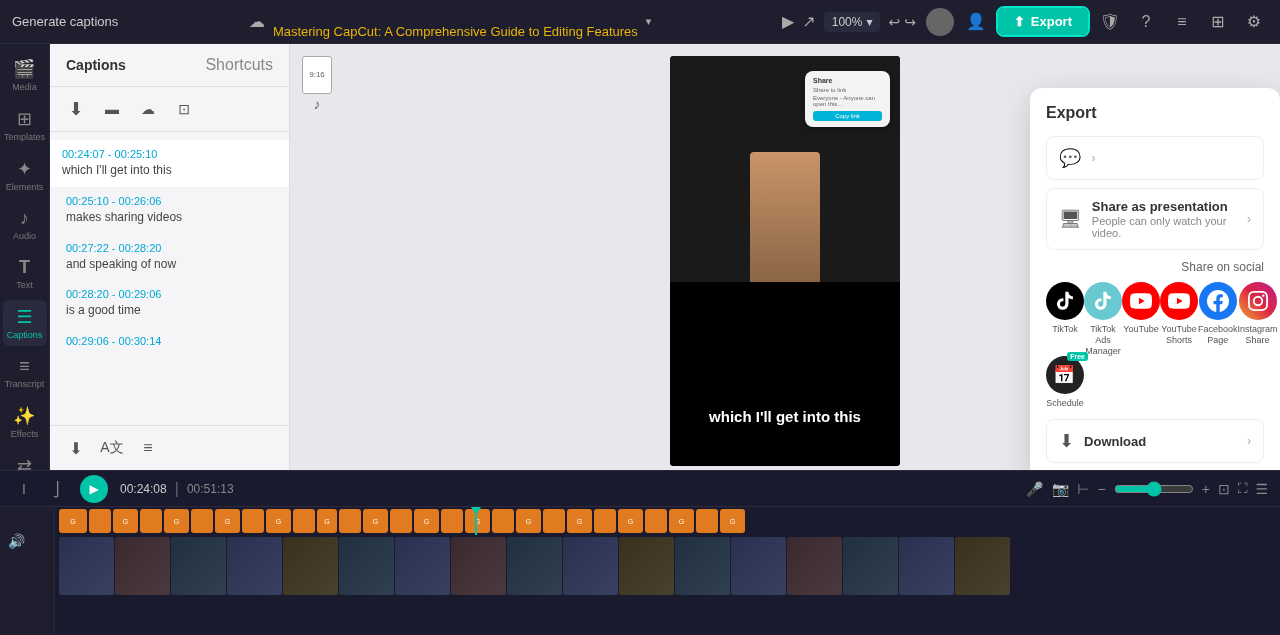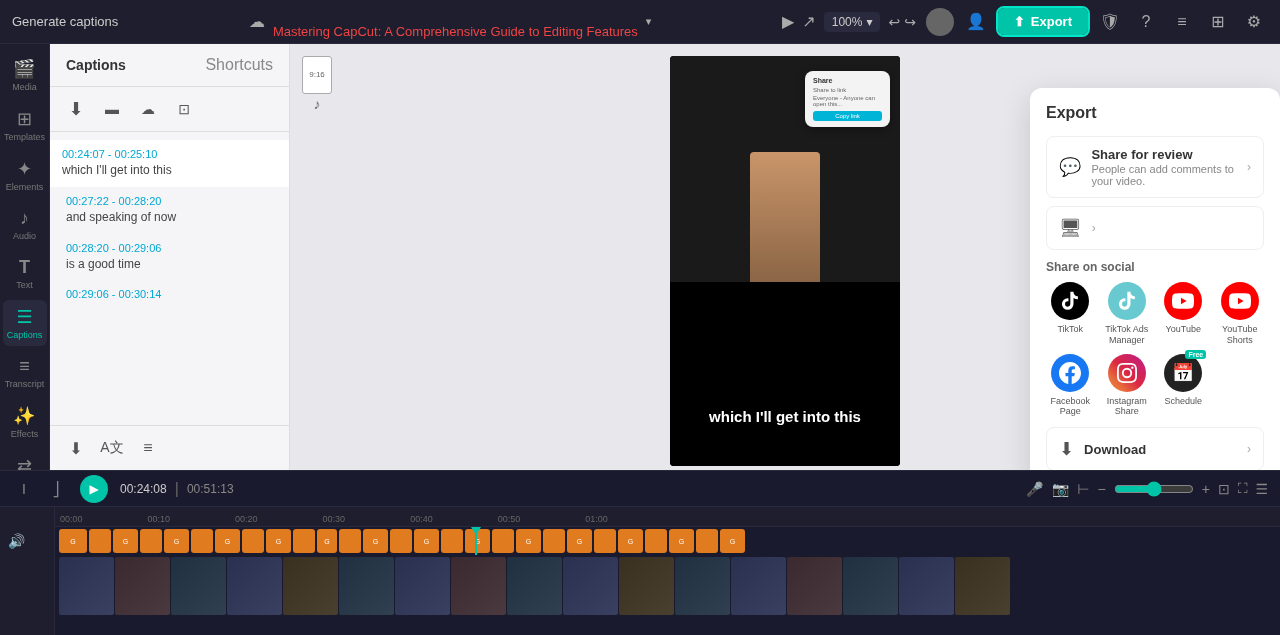--- a/index.html
+++ b/index.html
@@ -4,21 +4,21 @@
   <style>
     * { box-sizing: border-box; margin: 0; padding: 0; }
     body { font-family: -apple-system, BlinkMacSystemFont, 'Segoe UI', sans-serif; background: #1a1a2e; color: #333; overflow: hidden; width: 1280px; height: 635px; }
 
     .app-container { display: flex; flex-direction: column; width: 1280px; height: 635px; }
 
     
     .topbar { display: flex; align-items: center; background: #1e1e2e; height: 44px; padding: 0 12px; gap: 10px; border-bottom: 1px solid #2a2a3e; flex-shrink: 0; }
     .topbar-title { color: #ccc; font-size: 13px; font-weight: 500; }
     .cloud-icon { color: #aaa; font-size: 16px; }
-    .project-name { color: #ef4444; font-size: 13px; margin-top: 20px; }
+    .project-name { color: #eab308; font-size: 13px; margin-top: 20px; }
     .chevron-down { color: #aaa; font-size: 11px; }
     .topbar-center { display: flex; align-items: center; gap: 8px; margin-left: auto; }
     .play-btn { color: #aaa; font-size: 16px; cursor: pointer; }
     .zoom-control { display: flex; align-items: center; gap: 4px; color: #ccc; font-size: 12px; background: #2a2a3e; padding: 3px 8px; border-radius: 4px; }
     .undo-redo { display: flex; gap: 4px; color: #aaa; font-size: 14px; }
     .topbar-right { display: flex; align-items: center; gap: 8px; }
     .export-btn { background: #00c4a7; color: white; border: none; border-radius: 6px; padding: 6px 16px; font-size: 13px; font-weight: 600; cursor: pointer; display: flex; align-items: center; gap: 6px; outline: 2px solid #00e5c8; }
     .avatar { width: 28px; height: 28px; border-radius: 50%; background: #666; }
     .icon-btn { color: #aaa; font-size: 16px; cursor: pointer; width: 28px; height: 28px; display: flex; align-items: center; justify-content: center; }
 
@@ -69,22 +69,22 @@
     .video-preview { width: 230px; height: 410px; background: #000; border-radius: 4px; position: relative; overflow: hidden; display: flex; align-items: center; justify-content: center; }
 
     
     .export-dropdown { position: absolute; top: 44px; right: 0; width: 250px; background: white; border-radius: 12px; box-shadow: 0 8px 30px rgba(0,0,0,0.15); padding: 16px; z-index: 100; }
     .export-title { font-size: 16px; font-weight: 700; color: #333; margin-bottom: 14px; }
     .export-option { display: flex; align-items: center; padding: 10px 12px; border: 1px solid #eee; border-radius: 8px; margin-bottom: 8px; cursor: pointer; gap: 10px; }
     .export-option-text { flex: 1; }
     .export-option-title { font-size: 13px; font-weight: 600; color: #333; }
     .export-option-desc { font-size: 11px; color: #888; margin-top: 1px; }
     .export-chevron { color: #aaa; font-size: 12px; }
-    .share-on-social { font-size: 12px; color: #666; font-weight: 700; margin: 10px 0 8px; }
-    .social-grid { display: grid; grid-template-columns: repeat(4, 1fr); gap: 8px; margin-bottom: 10px; }
+    .share-on-social { font-size: 12px; color: #666; font-weight: 400; margin: 10px 0 8px; text-align: right; }
+    .social-grid { display: grid; grid-template-columns: repeat(6, 1fr); margin-bottom: 10px; }
     .social-item { display: flex; flex-direction: column; align-items: center; gap: 4px; cursor: pointer; }
     .social-icon { width: 38px; height: 38px; border-radius: 50%; display: flex; align-items: center; justify-content: center; font-size: 18px; }
     .social-label { font-size: 9px; color: #555; text-align: center; line-height: 1.2; }
     .tiktok-bg { background: #000; color: white; }
     .youtube-bg { background: #ff0000; color: white; }
     .facebook-bg { background: #1877f2; color: white; }
     .schedule-bg { background: #222; color: white; position: relative; }
     .free-badge { position: absolute; top: -4px; right: -4px; background: #00c4a7; color: white; font-size: 7px; padding: 1px 3px; border-radius: 3px; font-weight: 700; }
     .download-option { display: flex; align-items: center; padding: 10px 12px; border: 1px solid #eee; border-radius: 8px; cursor: pointer; gap: 10px; }
     .download-label { flex: 1; font-size: 13px; font-weight: 600; color: #333; }
@@ -199,20 +199,24 @@
         <div class="caption-tool">⊡</div>
       </div>
 
       <div class="caption-list">
 
         <div class="caption-item active">
           <div class="caption-time active">00:24:07 - 00:25:10</div>
           <div class="caption-text">which I'll get into this</div>
         </div>
         <div class="caption-item">
+          <div class="caption-time normal">00:25:10 - 00:26:06</div>
+          <div class="caption-text">makes sharing videos</div>
+        </div>
+        <div class="caption-item">
           <div class="caption-time normal">00:27:22 - 00:28:20</div>
           <div class="caption-text">and speaking of now</div>
         </div>
         <div class="caption-item">
           <div class="caption-time normal">00:28:20 - 00:29:06</div>
           <div class="caption-text">is a good time</div>
         </div>
         <div class="caption-item">
           <div class="caption-time normal">00:29:06 - 00:30:14</div>
         </div>
@@ -261,29 +265,29 @@
             <div style="position:absolute; bottom:40px; left:0; right:0; text-align:center; color:white; font-size:15px; font-weight:800; padding:0 16px; line-height:1.3;">which I'll get into this</div>
           </div>
         </div>
       </div>
 
       <div class="export-dropdown">
         <div class="export-title">Export</div>
 
         <div class="export-option">
           <span style="font-size:18px; color:#555;">💬</span>
-          <div class="export-option-text">
-            <div class="export-option-title">Share for review</div>
-            <div class="export-option-desc">People can add comments to your video.</div>
-          </div>
           <span class="export-chevron">›</span>
         </div>
 
         <div class="export-option">
           <span style="font-size:18px; color:#555;">🖥</span>
+          <div class="export-option-text">
+            <div class="export-option-title">Share as presentation</div>
+            <div class="export-option-desc">People can only watch your video.</div>
+          </div>
           <span class="export-chevron">›</span>
         </div>
 
         <div class="share-on-social">Share on social</div>
         <div class="social-grid">
 
           <div class="social-item">
             <div class="social-icon tiktok-bg">
               <svg width="22" height="22" viewBox="0 0 24 24" fill="white">
                   <path d="M19.59 6.69a4.83 4.83 0 01-3.77-4.25V2h-3.45v13.67a2.89 2.89 0 01-2.88 2.5 2.89 2.89 0 01-2.89-2.89 2.89 2.89 0 012.89-2.89c.28 0 .54.04.79.1V9.01a6.31 6.31 0 00-.79-.05 6.34 6.34 0 00-6.34 6.34 6.34 6.34 0 006.34 6.34 6.34 6.34 0 006.33-6.34V8.7a8.21 8.21 0 004.79 1.52V6.79a4.85 4.85 0 01-1.02-.1z"></path>
@@ -383,31 +387,20 @@
         <div style="height:28px; display:flex; align-items:center; padding:0 8px;">
           <span style="color:#888; font-size:14px;">🔊</span>
         </div>
         <div style="height:60px; display:flex; align-items:center; padding:0 8px;">
           
         </div>
       </div>
 
       <div style="flex:1; overflow:hidden; display:flex; flex-direction:column; position:relative;">
 
-        <div style="height:20px; background:#1e1e2e; display:flex; align-items:flex-end; padding-bottom:2px; border-bottom:1px solid #2a2a3e; overflow:hidden;">
-          <div style="display:flex; align-items:flex-end; gap:0; padding-left:5px;">
-            <span style="font-size:9px; color:#666; margin-right:65px;">00:00</span>
-            <span style="font-size:9px; color:#666; margin-right:65px;">00:10</span>
-            <span style="font-size:9px; color:#666; margin-right:65px;">00:20</span>
-            <span style="font-size:9px; color:#666; margin-right:65px;">00:30</span>
-            <span style="font-size:9px; color:#666; margin-right:65px;">00:40</span>
-            <span style="font-size:9px; color:#666; margin-right:65px;">00:50</span>
-            <span style="font-size:9px; color:#666;">01:00</span>
-          </div>
-        </div>
 
         <div style="height:28px; display:flex; align-items:center; padding:2px 0; overflow:hidden; position:relative;">
           <div style="display:flex; gap:2px; padding:0 4px; height:24px;">
 
             <div style="width:28px; height:24px; background:#e07b20; border-radius:3px; display:flex; align-items:center; justify-content:center;">
                 <span style="font-size:7px; color:white;">G</span>
               </div>
             <div style="width:22px; height:24px; background:#e07b20; border-radius:3px;"></div>
             <div style="width:25px; height:24px; background:#e07b20; border-radius:3px; display:flex; align-items:center; justify-content:center;">
                 <span style="font-size:7px; color:white;">G</span>

